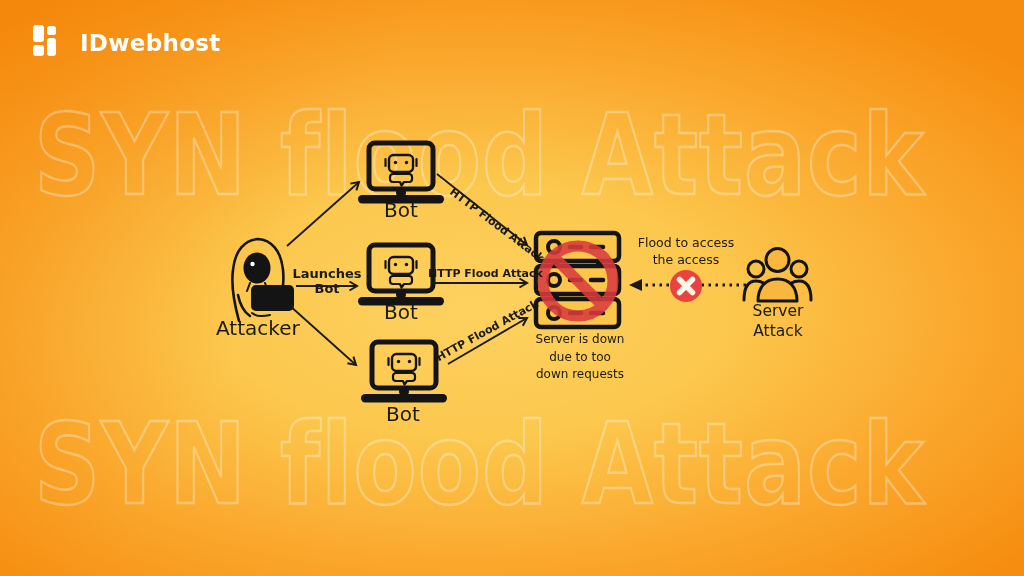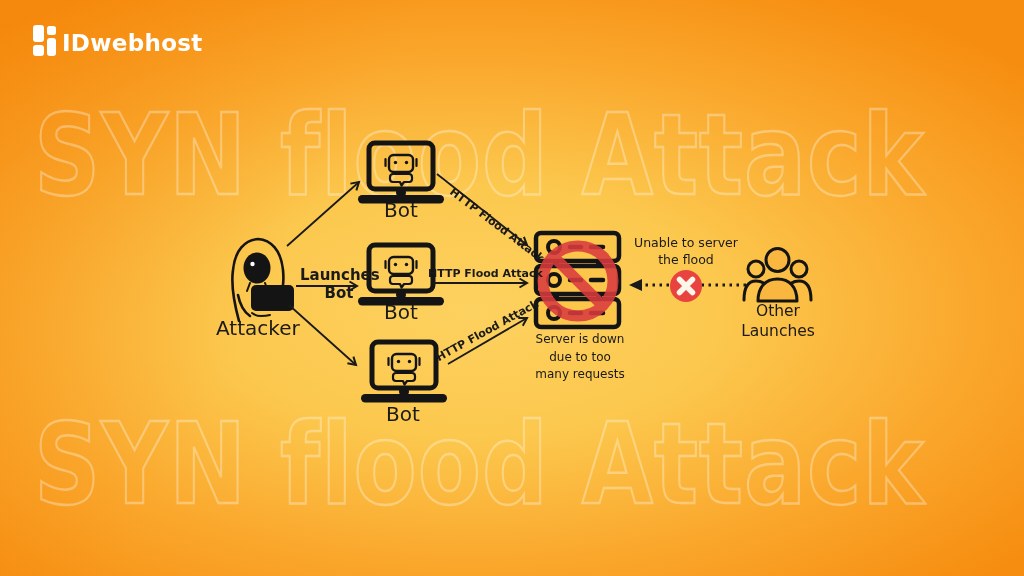--- a/index.html
+++ b/index.html
@@ -11,30 +11,30 @@
       radial-gradient(ellipse 72% 64% at 46% 54%, #fdd15f 0%, #fcc84e 34%, #faa82d 68%, #f68d10 100%);
   }
   .watermark {
     position:absolute; left:34px; white-space:nowrap;
     font-weight:bold; font-size:92px; letter-spacing:1px;
     color:transparent; -webkit-text-stroke:2px rgba(255,255,255,0.32);
     transform:scaleY(1.22); transform-origin:top left; pointer-events:none;
   }
   .wm-top { top:90px; }
   .wm-bottom { top:399px; }
-  .brand { position:absolute; left:33px; top:25px; display:flex; align-items:center; gap:4px; }
+  .brand { position:absolute; left:33px; top:25px; display:flex; align-items:center; gap:22px; }
   .brand-text { color:#ffffff; font-weight:bold; font-size:23px; letter-spacing:0.3px; }
   .diagram-svg { position:absolute; left:0; top:0; }
   .lbl { position:absolute; color:#1a1a1a; text-align:center; }
   .lbl-node { font-size:20px; font-weight:500; width:60px; }
   .lbl-attacker { left:216px; top:316px; width:80px; font-size:20px; font-weight:500; }
   .lbl-bot-top { left:371px; top:198px; }
   .lbl-bot-mid { left:371px; top:300px; }
   .lbl-bot-bottom { left:373px; top:402px; }
-  .lbl-launch { left:300px; top:266px; width:78px; font-size:15px; font-weight:600; }
+  .lbl-launch { left:288px; top:266px; width:78px; font-size:13px; font-weight:600; }
   .lbl-flood { font-size:11px; font-weight:600; white-space:nowrap; }
   .flood-top { left:451px; top:184px; transform:rotate(37deg); transform-origin:left center; }
   .flood-mid { left:428px; top:267px; width:104px; }
   .flood-bottom { left:437px; top:352px; transform:rotate(-29deg); transform-origin:left center; }
   .lbl-server-status { left:518px; top:331px; width:124px; font-size:12px; line-height:17.5px; font-weight:500; }
   .lbl-unable { left:614px; top:235px; width:144px; font-size:12.5px; line-height:16.5px; font-weight:500; }
   .lbl-clients { left:736px; top:302px; width:84px; font-size:15.5px; line-height:19.5px; font-weight:500; }
 </style>
 </head>
 <body>
@@ -144,24 +144,24 @@
   <div class="lbl lbl-node lbl-bot-top">Bot</div>
   <div class="lbl lbl-node lbl-bot-mid">Bot</div>
   <div class="lbl lbl-node lbl-bot-bottom">Bot</div>
   <div class="lbl lbl-launch">Launches Bot</div>
   <div class="lbl lbl-flood flood-top">HTTP Flood Attack</div>
   <div class="lbl lbl-flood flood-mid">HTTP Flood Attack</div>
   <div class="lbl lbl-flood flood-bottom">HTTP Flood Attack</div>
   <div class="lbl lbl-server-status">
     <div>Server is down</div>
     <div>due to too</div>
-    <div>many requests</div>
+    <div>down requests</div>
   </div>
   <div class="lbl lbl-unable">
-    <div>Unable to server</div>
-    <div>the flood</div>
+    <div>Flood to access</div>
+    <div>the access</div>
   </div>
   <div class="lbl lbl-clients">
-    <div>Other</div>
-    <div>Launches</div>
+    <div>Server</div>
+    <div>Attack</div>
   </div>
 
 </div>
 
 </body></html>

